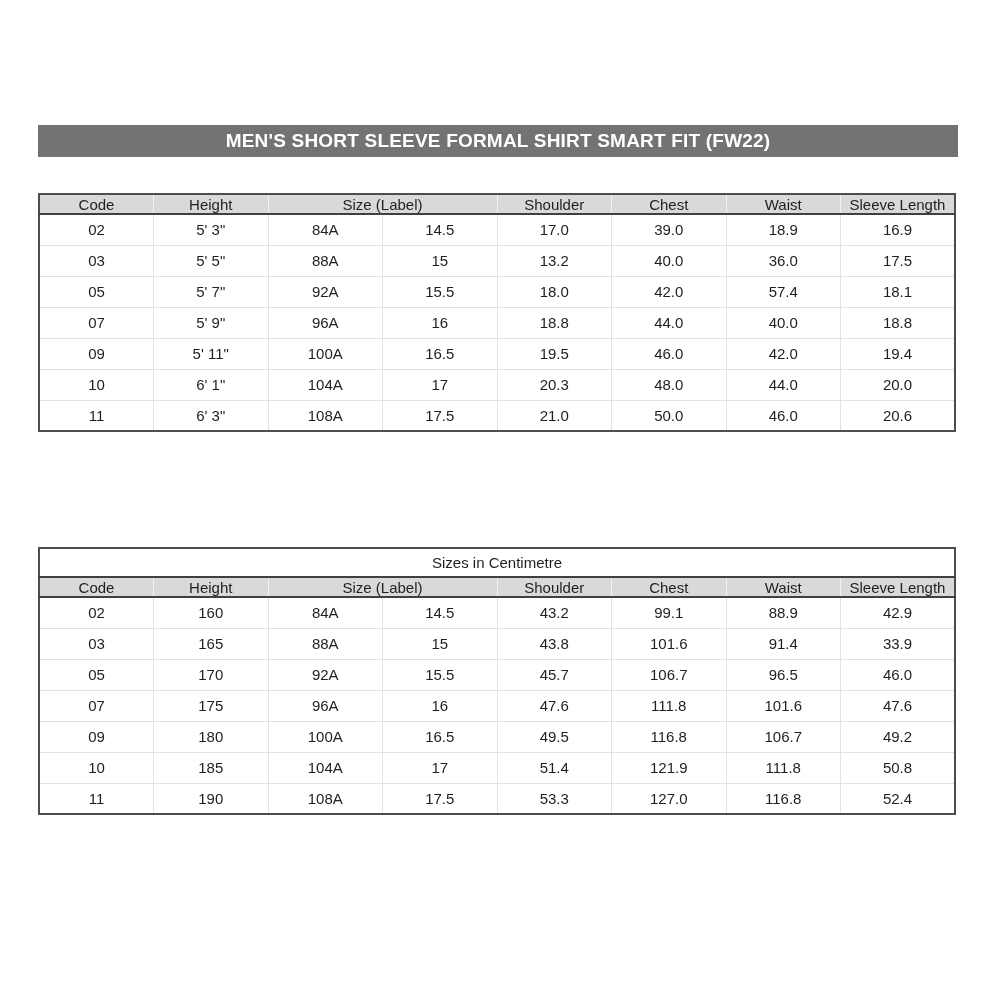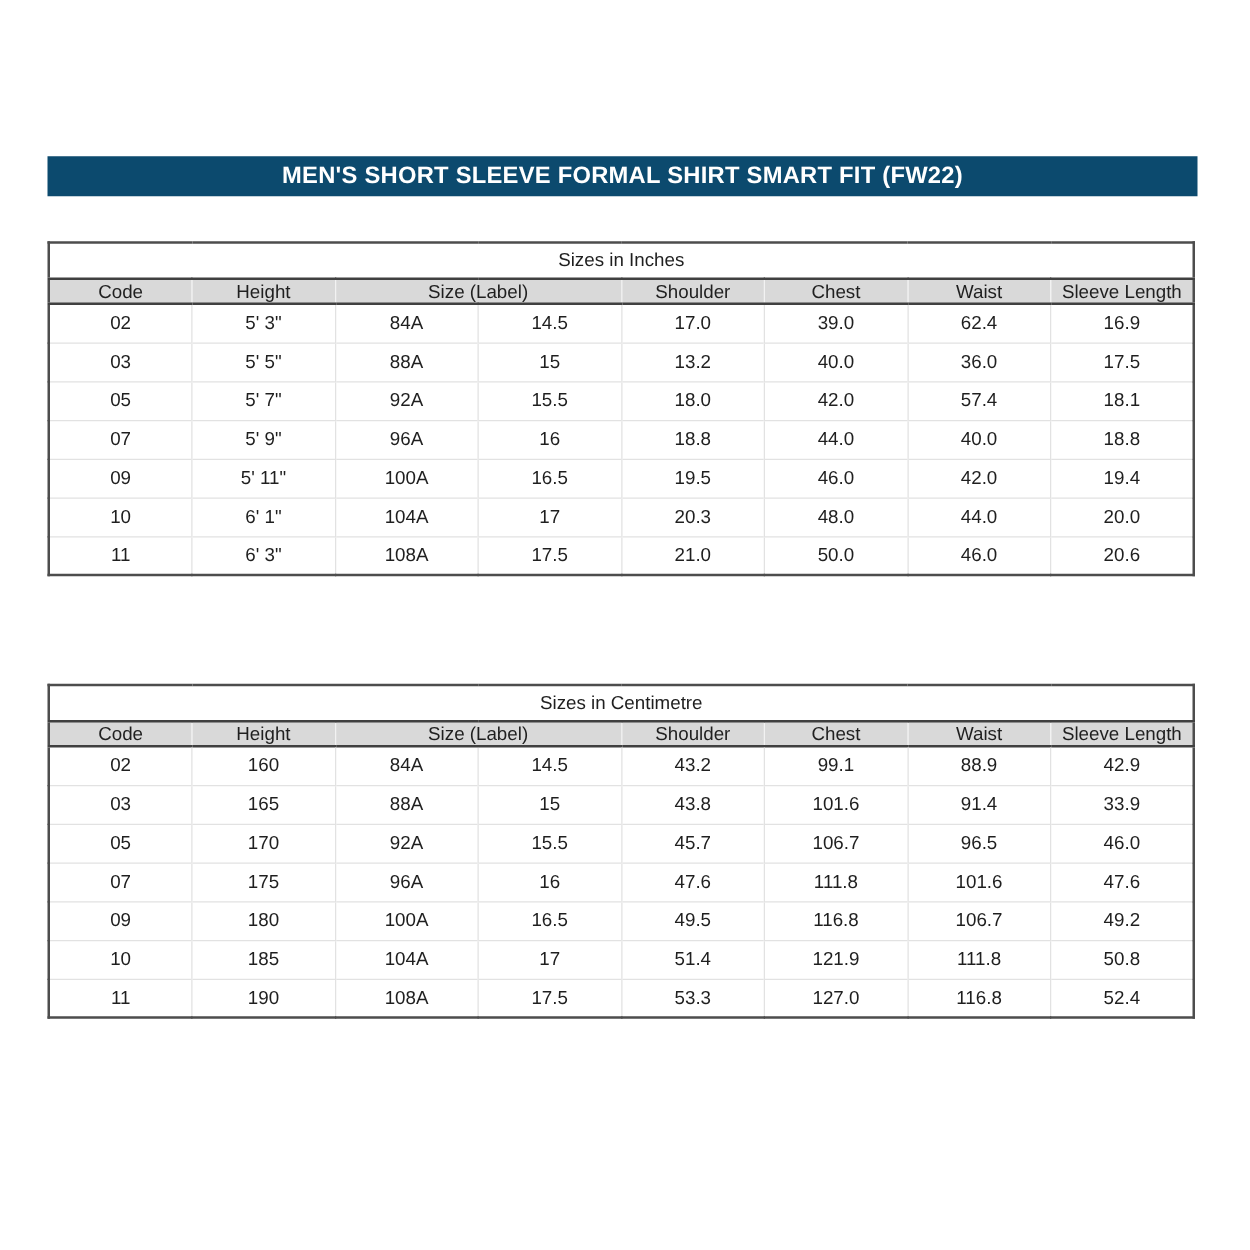--- a/index.html
+++ b/index.html
@@ -7,21 +7,21 @@
     width: 1000px; height: 1000px;
     background: #ffffff;
     font-family: "Liberation Sans", "DejaVu Sans", sans-serif;
     color: #1f1f1f;
     position: relative;
   }
   .banner {
     position: absolute;
     left: 38px; top: 125px;
     width: 920px; height: 32px;
-    background: #0c4a6e;
+    background: #737373;
     color: #ffffff;
     font-size: 19px;
     font-weight: bold;
     text-align: center;
     line-height: 32px;
     letter-spacing: 0.2px;
   }
   table.size-table {
     position: absolute;
     left: 38px;
@@ -72,42 +72,39 @@
     <col style="width:12.5%">
       <col style="width:12.5%">
       <col style="width:12.5%">
       <col style="width:12.5%">
     <col style="width:12.5%">
       <col style="width:12.5%">
       <col style="width:12.5%">
       <col style="width:12.5%">
   </colgroup>
   <tbody>
-    <tr class="t-title">
-      <td colspan="8">Sizes in Inches</td>
-    </tr>
     <tr class="t-head">
       <th>Code</th>
       <th>Height</th>
       <th colspan="2">Size (Label)</th>
       <th>Shoulder</th>
       <th>Chest</th>
       <th>Waist</th>
       <th>Sleeve Length</th>
     </tr>
   </tbody>
   <tbody class="t-rows">
       <tr>
         <td>02</td>
         <td>5' 3"</td>
         <td>84A</td>
         <td>14.5</td>
         <td>17.0</td>
         <td>39.0</td>
-        <td>62.4</td>
+        <td>18.9</td>
         <td>16.9</td>
       </tr>
       <tr>
         <td>03</td>
         <td>5' 5"</td>
         <td>88A</td>
         <td>15</td>
         <td>13.2</td>
         <td>40.0</td>
         <td>36.0</td>

